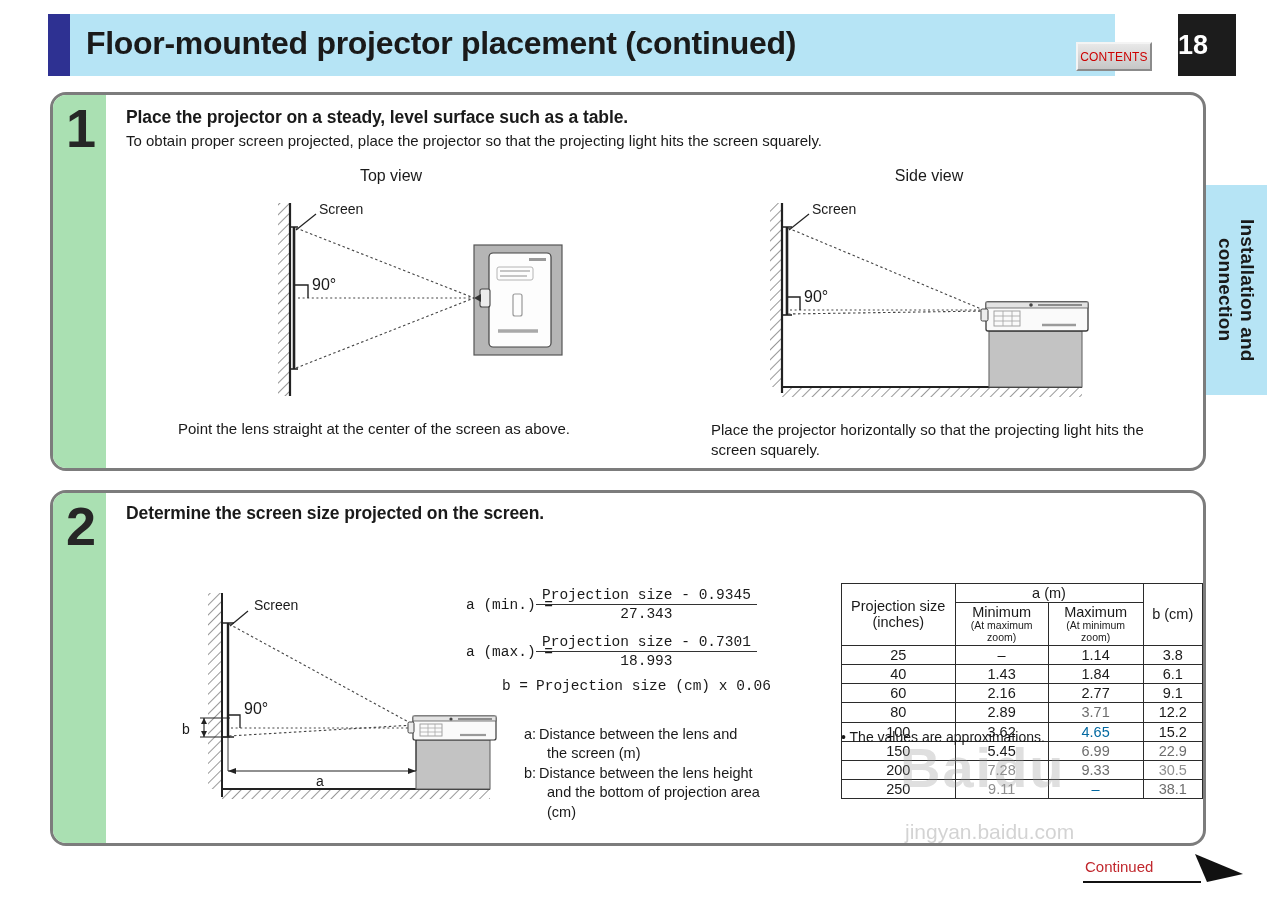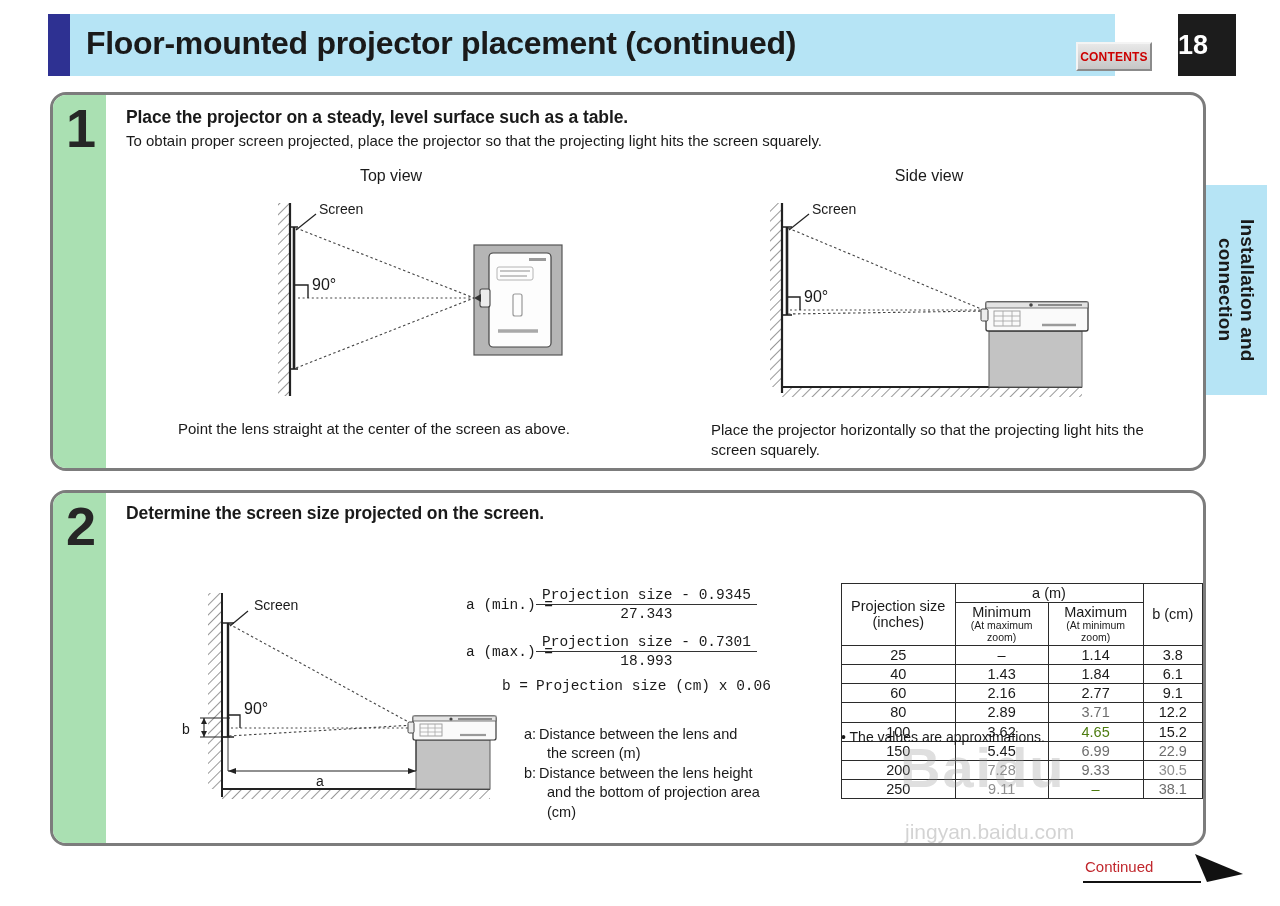--- a/index.html
+++ b/index.html
@@ -13,21 +13,21 @@
   
   .header-band{position:absolute;left:48px;top:14px;width:1067px;height:62px;background:#b6e4f5;}
   .header-accent{position:absolute;left:48px;top:14px;width:22px;height:62px;background:#2e3192;}
   .page-title{position:absolute;left:86px;top:25px;width:900px;font-size:32px;font-weight:bold;
     letter-spacing:-0.3px;color:#1a1a1a;white-space:nowrap;}
   .contents-btn{position:absolute;left:1076px;top:42px;width:72px;height:25px;
     background:linear-gradient(#e8e8e8,#c6c6c6);
     border-top:2px solid #f4f4f4;border-left:2px solid #f4f4f4;
     border-right:2px solid #8b8b8b;border-bottom:2px solid #8b8b8b;
     display:flex;align-items:center;justify-content:center;cursor:pointer;}
-  .contents-btn span{font-size:12px;color:#cc0000;font-weight:bold;letter-spacing:0.2px;}
+  .contents-btn span{font-size:12px;color:#cc0000;font-weight:normal;letter-spacing:0.2px;}
   .page-num{position:absolute;left:1178px;top:14px;width:58px;height:62px;background:#1c1c1c;
     display:flex;align-items:center;justify-content:flex-start;}
   .page-num span{color:#fff;font-size:27px;font-weight:bold;}
 
   
   .side-tab{position:absolute;left:1205px;top:185px;width:62px;height:210px;background:#b6e4f5;
     display:flex;align-items:center;justify-content:center;}
   .side-tab .txt{writing-mode:vertical-rl;font-size:19px;font-weight:bold;line-height:1.18;
     text-align:center;white-space:pre-line;letter-spacing:0.2px;}
 
@@ -64,21 +64,21 @@
   table.spec{border-collapse:collapse;font-size:14.5px;background:#fff;}
   table.spec td,table.spec th{border:1px solid #2b2b2b;text-align:center;font-weight:normal;
     padding:1px 4px;line-height:1.12;}
   .col-ps{width:126px;}
   .col-min,.col-max{width:98px;}
   .col-b{width:62px;}
   .sub-note{font-size:10.5px;display:block;line-height:1.1;}
   .tbl-note{position:absolute;left:735px;top:236px;font-size:14px;white-space:nowrap;}
   .faded1{color:#6d6d6d;}
   .faded2{color:#8f8f8f;}
-  .faded3{color:#4d7c0f;}
+  .faded3{color:#0369a1;}
 
   
   .wm{position:absolute;pointer-events:none;color:rgba(150,150,150,0.30);font-weight:bold;}
   .wm1{left:900px;top:735px;font-size:56px;letter-spacing:2px;}
   .wm2{left:905px;top:820px;font-size:21px;font-weight:normal;color:rgba(150,150,150,0.42);}
 
   
   .continued{position:absolute;left:1085px;top:858px;font-size:15px;color:#c1272d;}
   .cont-rule{position:absolute;left:1083px;top:881px;width:118px;height:2px;background:#111;}
 </style>

